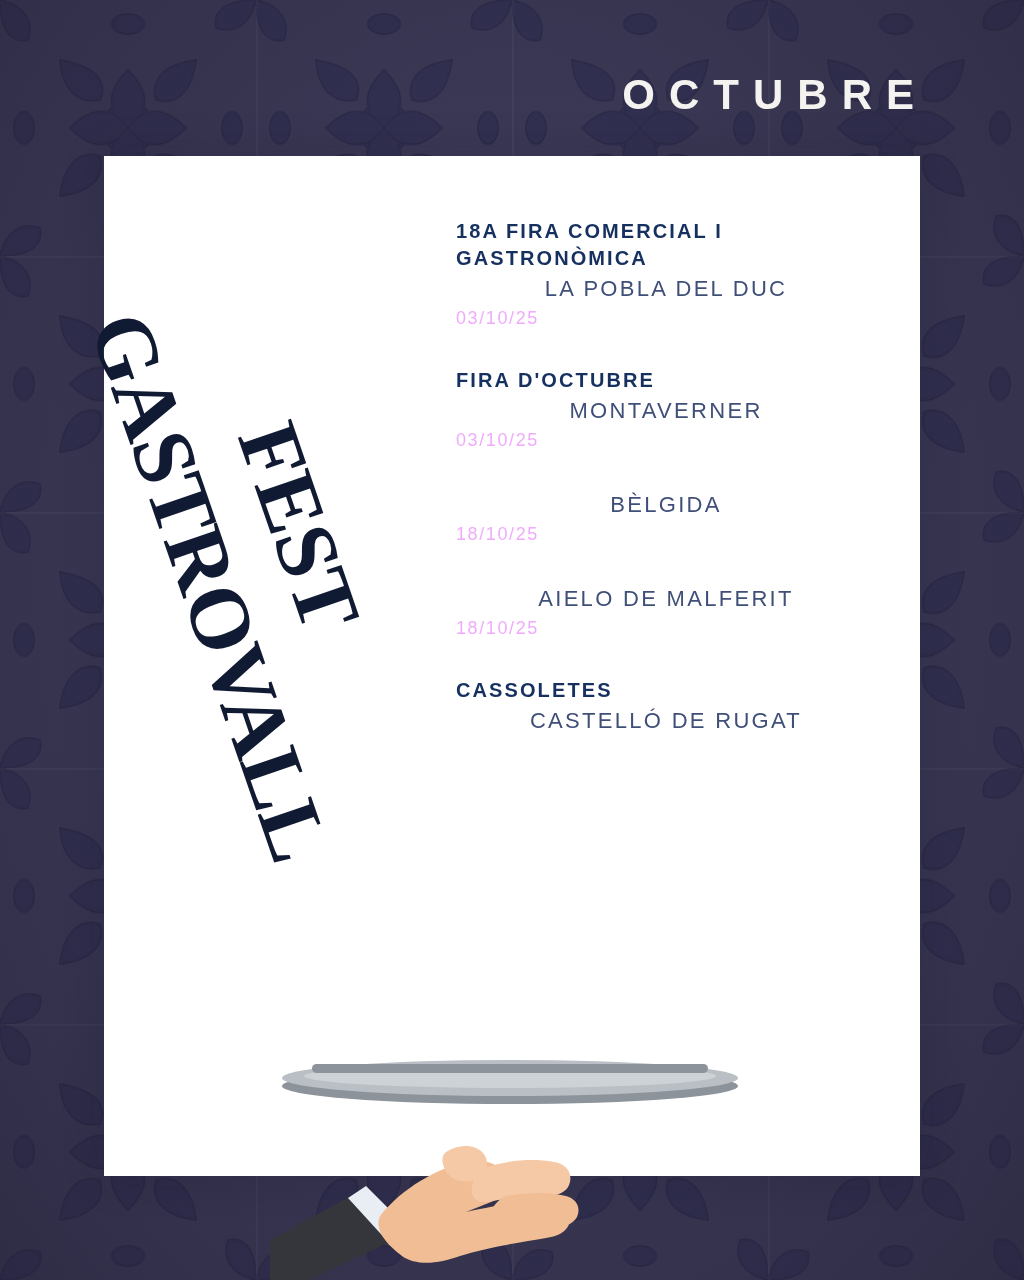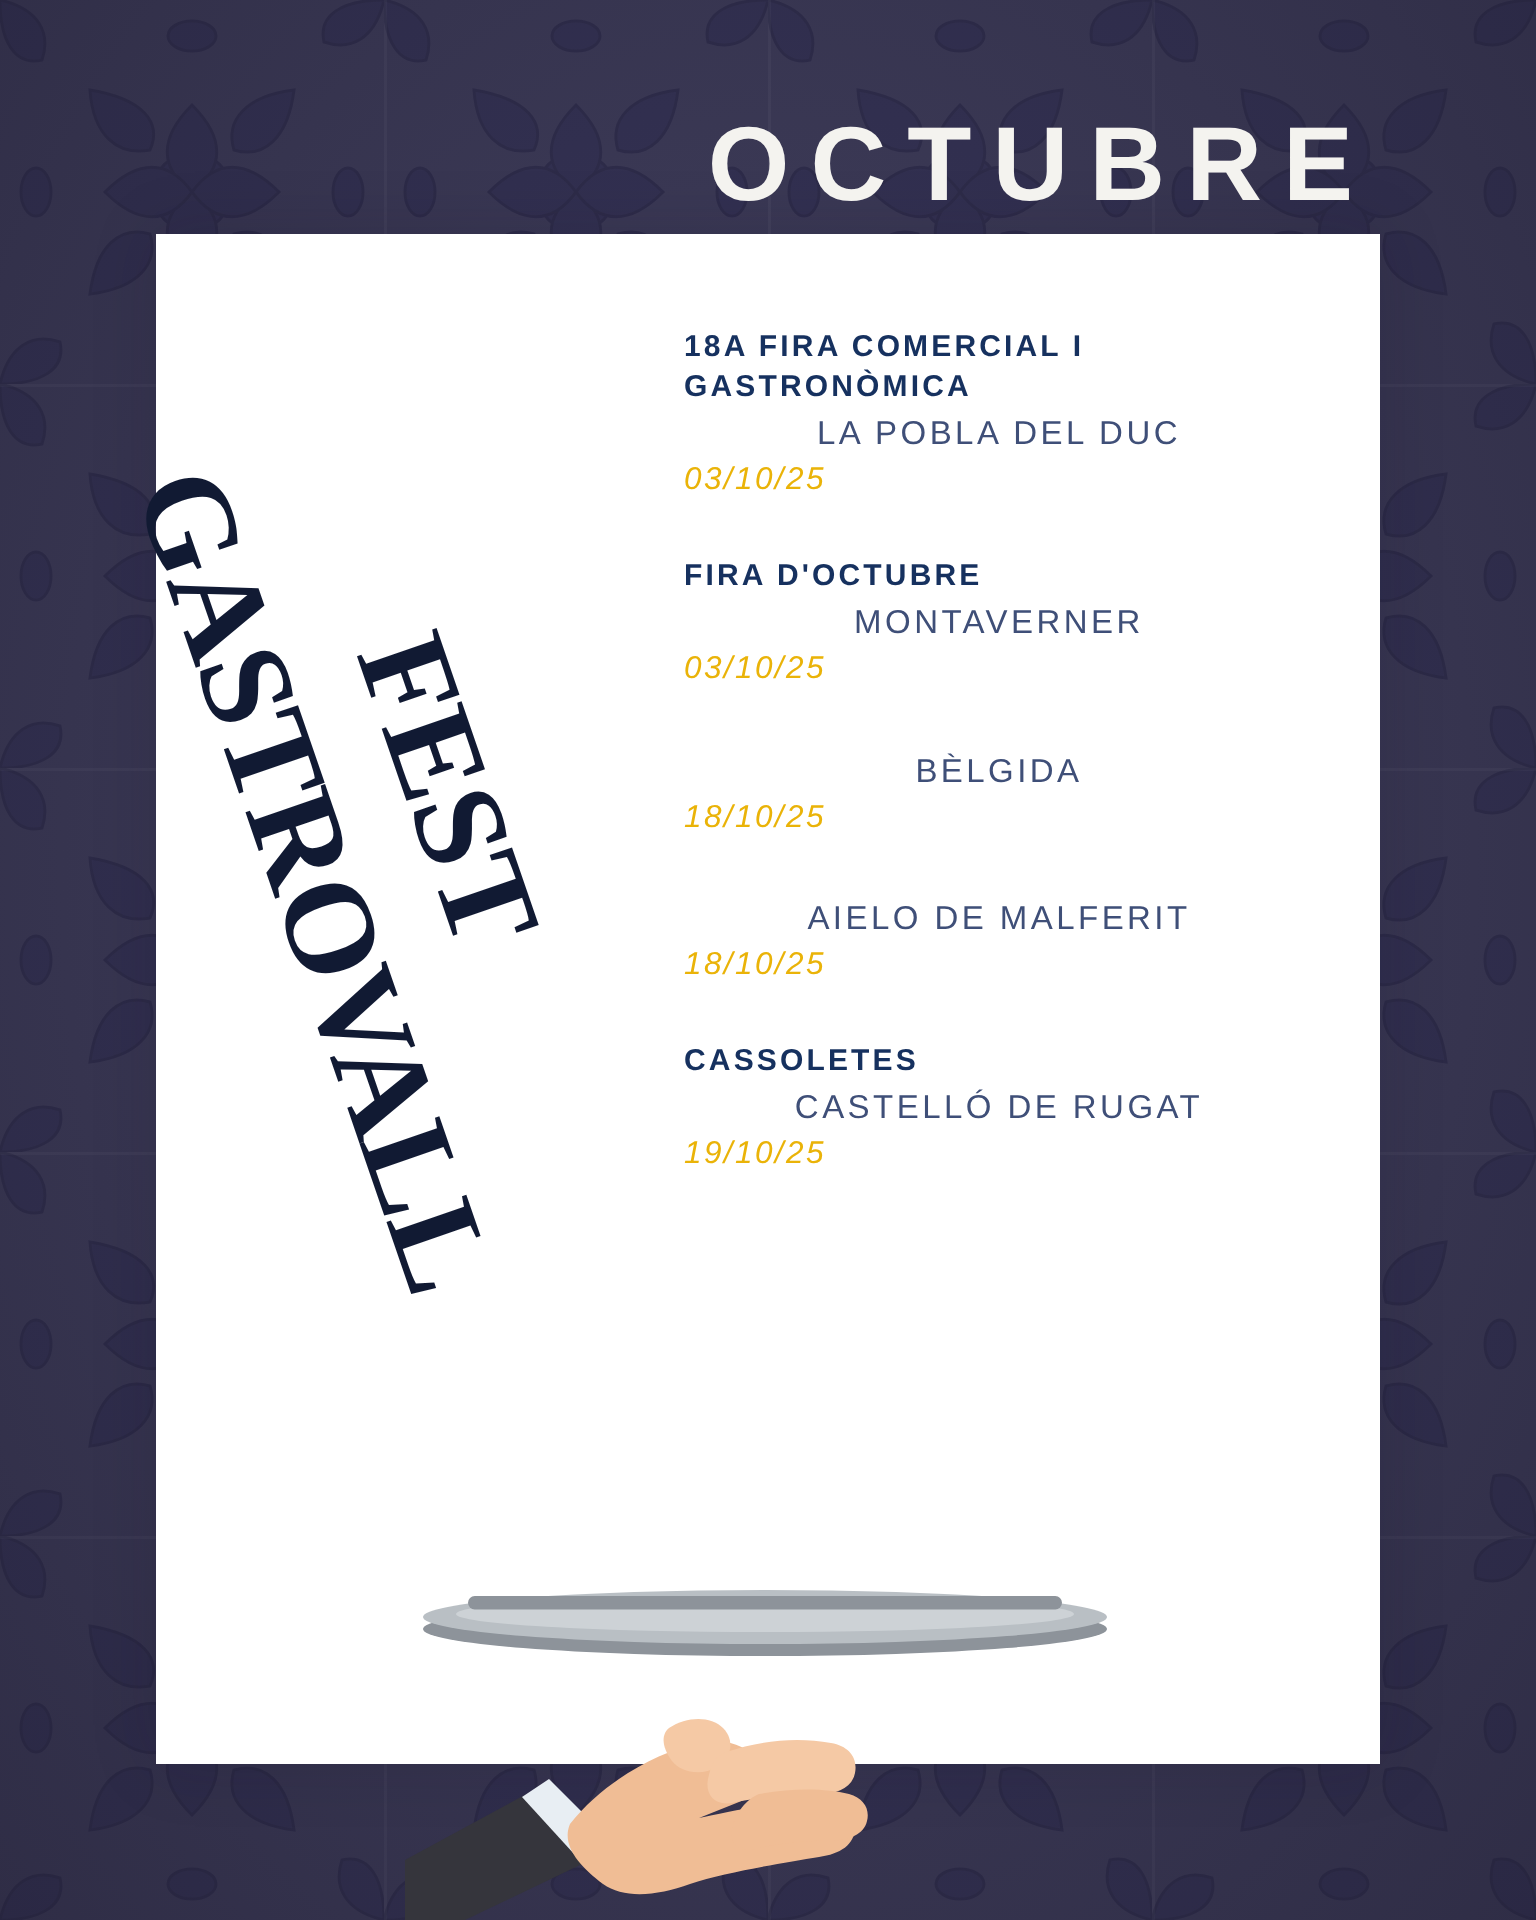--- a/index.html
+++ b/index.html
@@ -55,23 +55,23 @@
     position: absolute;
     inset: 0;
     background:
       radial-gradient(ellipse at 50% 45%, rgba(40,38,62,0.0) 30%, rgba(30,28,48,0.45) 100%);
   }
 
   
   .month-title {
     position: absolute;
     top: 74px;
-    right: 108px;
+    right: 96px;
     color: #f4f3ef;
-    font-size: 70px;
+    font-size: 42px;
     font-weight: bold;
     letter-spacing: 14px;
     font-family: "Liberation Sans", sans-serif;
     line-height: 1;
     white-space: nowrap;
     z-index: 6;
   }
 
   
   .card {
@@ -144,25 +144,24 @@
   .event-place {
     color: #3f4f78;
     font-size: 22px;
     letter-spacing: 2.3px;
     line-height: 1.45;
     text-transform: uppercase;
     margin-top: 1px;
     text-align: center;
   }
   .event-date {
-    color: #eab308;
-    font-size: 21px;
+    color: #f0abfc;
+    font-size: 18px;
     letter-spacing: 1.6px;
     line-height: 1.45;
-    font-style: italic;
   }
 
   
   .illustration {
     position: absolute;
     left: 270px;
     top: 1040px;
     width: 520px;
     height: 240px;
     z-index: 8;
@@ -250,21 +249,20 @@
     </div>
 
     <div class="event">
       <div class="event-place">AIELO DE MALFERIT</div>
       <div class="event-date">18/10/25</div>
     </div>
 
     <div class="event">
       <div class="event-name">CASSOLETES</div>
       <div class="event-place">CASTELLÓ DE RUGAT</div>
-      <div class="event-date">19/10/25</div>
     </div>
 
   </div>
 
   <div class="illustration">
     <svg width="520" height="240" viewBox="0 0 520 240">
 
       <g>
         <ellipse cx="240" cy="46" rx="228" ry="18" fill="#8d939a"></ellipse>
         <ellipse cx="240" cy="38" rx="228" ry="18" fill="#b9bfc4"></ellipse>

